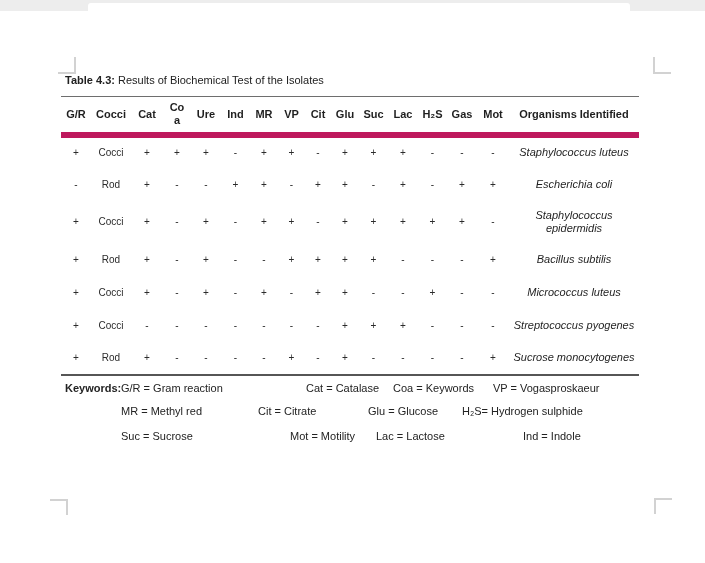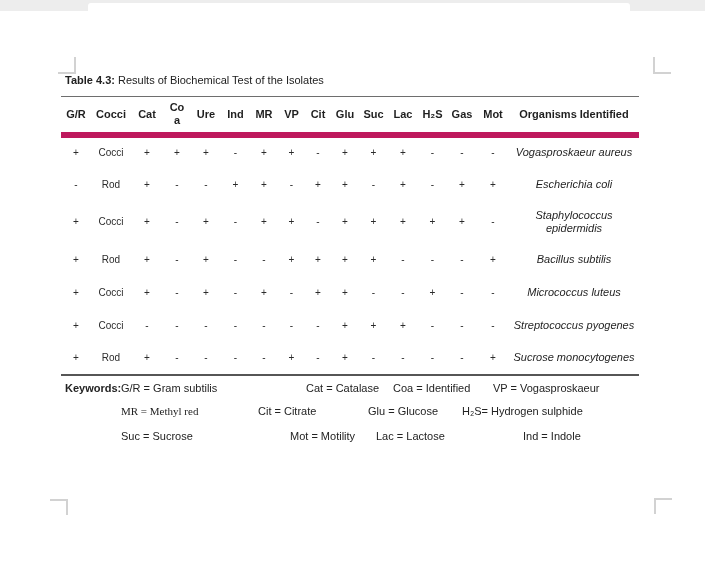--- a/index.html
+++ b/index.html
@@ -109,21 +109,21 @@
           <td>-</td>
           <td>+</td>
           <td>+</td>
           <td>-</td>
           <td>+</td>
           <td>+</td>
           <td>+</td>
           <td>-</td>
           <td>-</td>
           <td>-</td>
-          <td class="organism">Vogasproskaeur aureus</td>
+          <td class="organism">Staphylococcus luteus</td>
         </tr>
         <tr>
           <td>-</td>
           <td>Rod</td>
           <td>+</td>
           <td>-</td>
           <td>-</td>
           <td>+</td>
           <td>+</td>
           <td>-</td>
@@ -224,25 +224,25 @@
           <td>-</td>
           <td>-</td>
           <td>+</td>
           <td class="organism">Sucrose monocytogenes</td>
         </tr>
       </tbody>
   </table>
 
   <div id="keywords-block">
       <span class="kw label" style="left: 65px; top: 381px;">Keywords:</span>
-      <span class="kw" style="left: 121px; top: 381px;">G/R = Gram subtilis</span>
+      <span class="kw" style="left: 121px; top: 381px;">G/R = Gram reaction</span>
       <span class="kw" style="left: 306px; top: 381px;">Cat = Catalase</span>
-      <span class="kw" style="left: 393px; top: 381px;">Coa = Identified</span>
+      <span class="kw" style="left: 393px; top: 381px;">Coa = Keywords</span>
       <span class="kw" style="left: 493px; top: 381px;">VP = Vogasproskaeur</span>
-      <span class="kw" style="left: 121px; top: 404px; font-family: Liberation Serif, serif;">MR = Methyl red</span>
+      <span class="kw" style="left: 121px; top: 404px;">MR = Methyl red</span>
       <span class="kw" style="left: 258px; top: 404px;">Cit = Citrate</span>
       <span class="kw" style="left: 368px; top: 404px;">Glu = Glucose</span>
       <span class="kw" style="left: 462px; top: 404px;">H₂S= Hydrogen sulphide</span>
       <span class="kw" style="left: 121px; top: 429px;">Suc = Sucrose</span>
       <span class="kw" style="left: 290px; top: 429px;">Mot = Motility</span>
       <span class="kw" style="left: 376px; top: 429px;">Lac = Lactose</span>
       <span class="kw" style="left: 523px; top: 429px;">Ind = Indole</span>
     </div>
 
 

